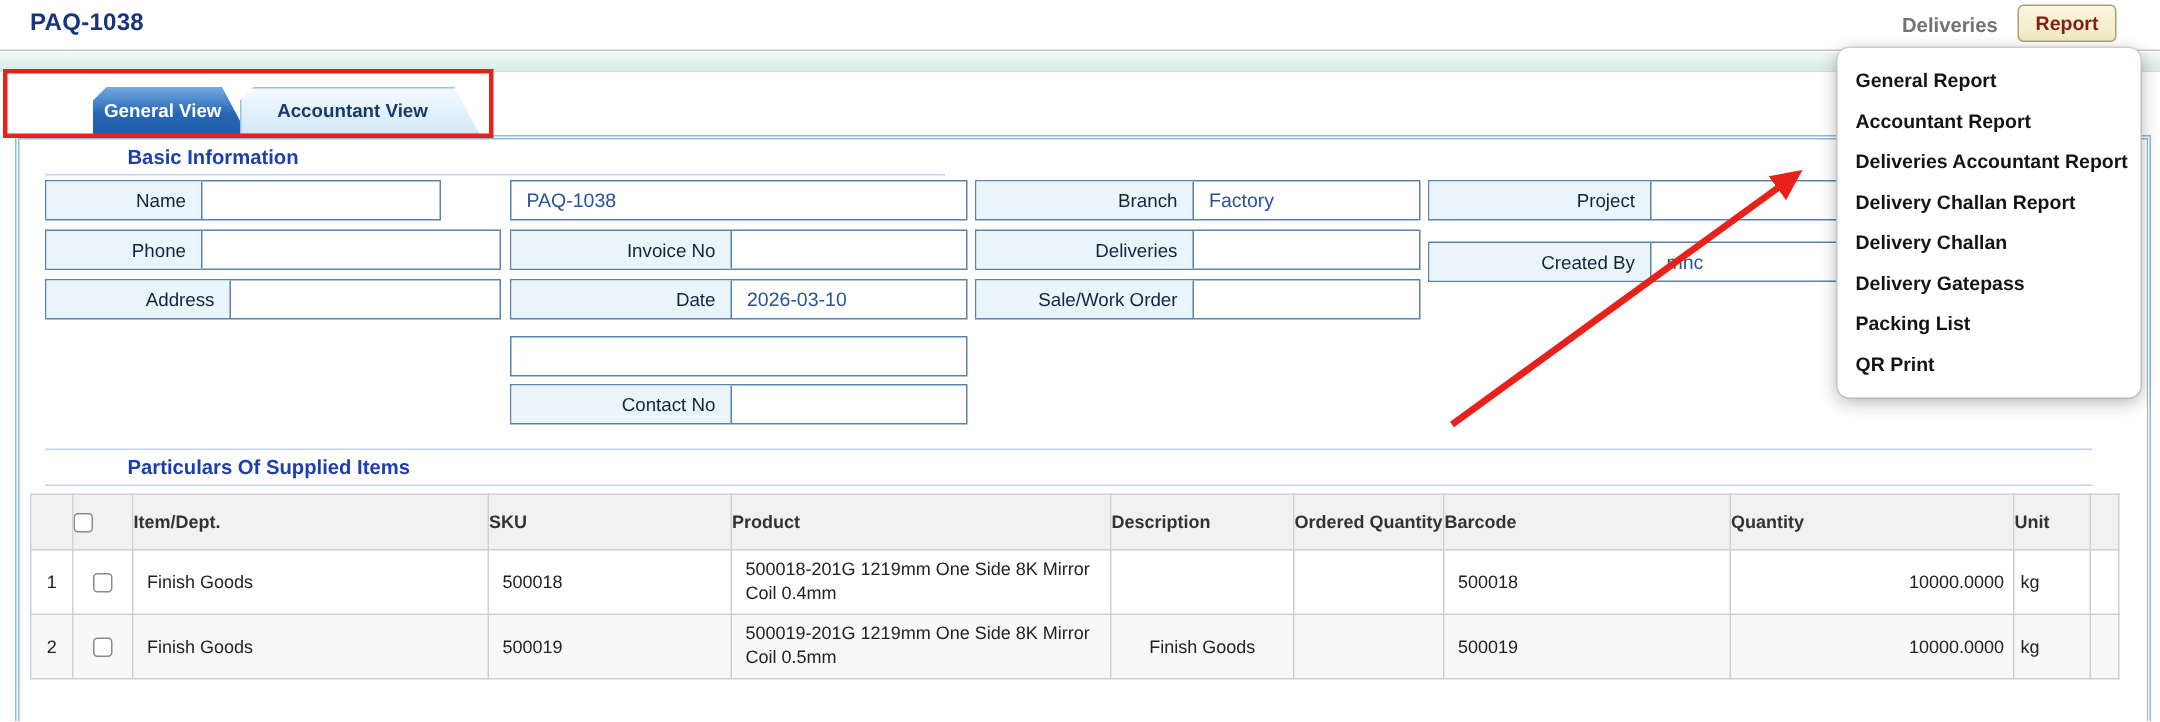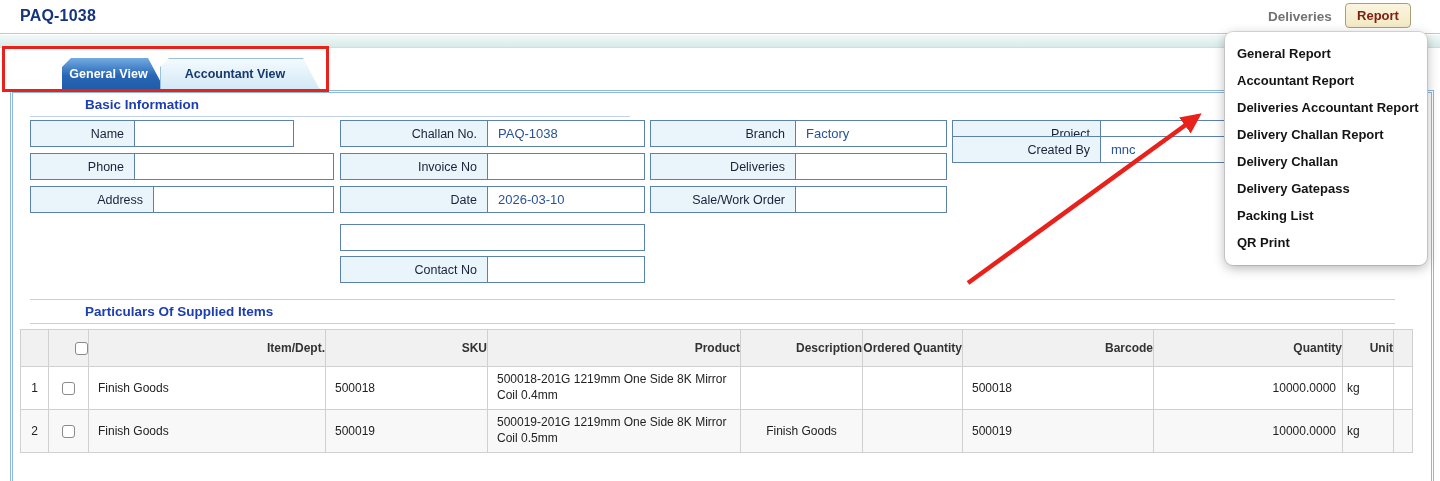--- a/index.html
+++ b/index.html
@@ -34,21 +34,21 @@
 
   
   .fbox { position:absolute; height:27px; border:1px solid #5a82ad; display:flex; background:#fff; }
   .flabel { background:#eaf4fb; border-right:1px solid #5a82ad; display:flex; align-items:center; justify-content:flex-end;
     padding-right:10px; font-size:12.5px; color:#16233a; flex:0 0 auto; }
   .fvalue { flex:1; display:flex; align-items:center; padding-left:10px; font-size:13px; color:#26539b; overflow:hidden; white-space:nowrap; }
 
   
   table.items { position:absolute; left:20px; top:329px; width:1392px; border-collapse:collapse; table-layout:fixed; }
   table.items th, table.items td { border:1px solid #d0d0d0; font-size:12px; color:#222; overflow:hidden; }
-  table.items thead th { background:#f1f1f1; font-weight:bold; color:#333; height:37px; text-align:right; line-height:1.25; }
+  table.items thead th { background:#f1f1f1; font-weight:bold; color:#333; height:37px; text-align:left; line-height:1.25; }
   table.items tbody tr { height:43px; }
   table.items tbody tr.alt td { background:#f8f8f8; }
   td.c-num { text-align:center; }
   td.c-left { text-align:left; padding-left:9px; }
   td.c-prod { text-align:left; padding-left:9px; line-height:1.3; }
   td.c-center { text-align:center; }
   td.c-right { text-align:right; padding-right:6px; }
   td.c-unit { text-align:left; padding-left:4px; }
   .checkbox { display:inline-block; width:13px; height:13px; border:1px solid #8a8a8a; border-radius:3px; background:#fff; vertical-align:middle; cursor:pointer; }
 
@@ -88,21 +88,20 @@
   <div class="fbox" style="left:30px; top:153px; width:304px;">
     <div class="flabel" style="width:104px;">Phone</div>
     <div class="fvalue"></div>
   </div>
   <div class="fbox" style="left:30px; top:186px; width:304px;">
     <div class="flabel" style="width:123px;">Address</div>
     <div class="fvalue"></div>
   </div>
 
   <div class="fbox" style="left:340px; top:120px; width:305px;">
-    <div class="flabel" style="width:147px;">Challan No.</div>
     <div class="fvalue">PAQ-1038</div>
   </div>
   <div class="fbox" style="left:340px; top:153px; width:305px;">
     <div class="flabel" style="width:147px;">Invoice No</div>
     <div class="fvalue"></div>
   </div>
   <div class="fbox" style="left:340px; top:186px; width:305px;">
     <div class="flabel" style="width:147px;">Date</div>
     <div class="fvalue">2026-03-10</div>
   </div>
@@ -123,21 +122,21 @@
   </div>
   <div class="fbox" style="left:650px; top:186px; width:297px;">
     <div class="flabel" style="width:145px;">Sale/Work Order</div>
     <div class="fvalue"></div>
   </div>
 
   <div class="fbox" style="left:952px; top:120px; width:293px;">
     <div class="flabel" style="width:148px;">Project</div>
     <div class="fvalue"></div>
   </div>
-  <div class="fbox" style="left:952px; top:136px; width:293px;">
+  <div class="fbox" style="left:952px; top:161px; width:293px;">
     <div class="flabel" style="width:148px;">Created By</div>
     <div class="fvalue">mnc</div>
   </div>
 
   <div class="rule" style="left:30px; top:299px; width:1365px;"></div>
   <div class="section-heading" style="left:85px; top:304px;">Particulars Of Supplied Items</div>
   <div class="rule" style="left:30px; top:323px; width:1365px;"></div>
 
   <table class="items">
     <colgroup>

